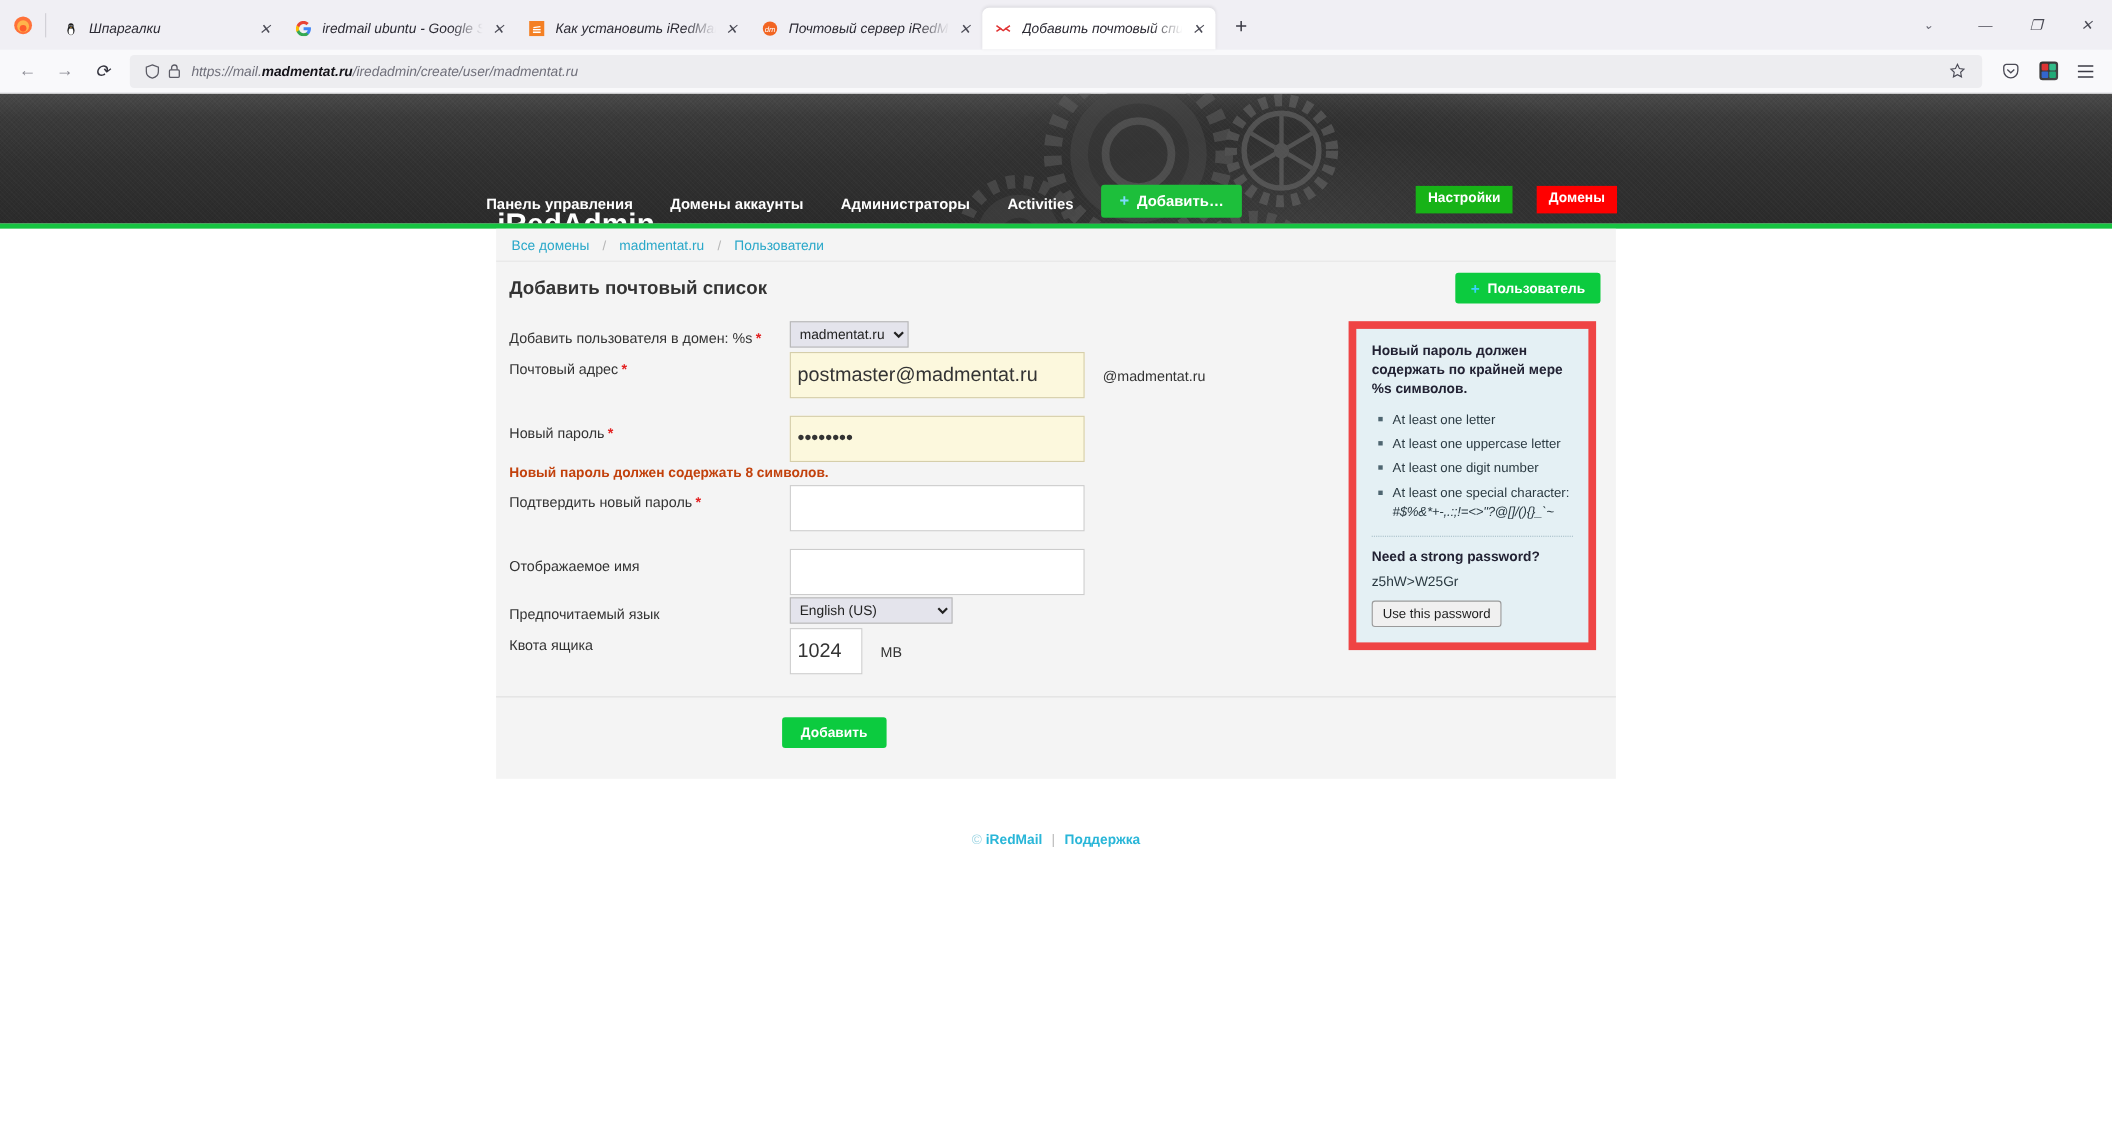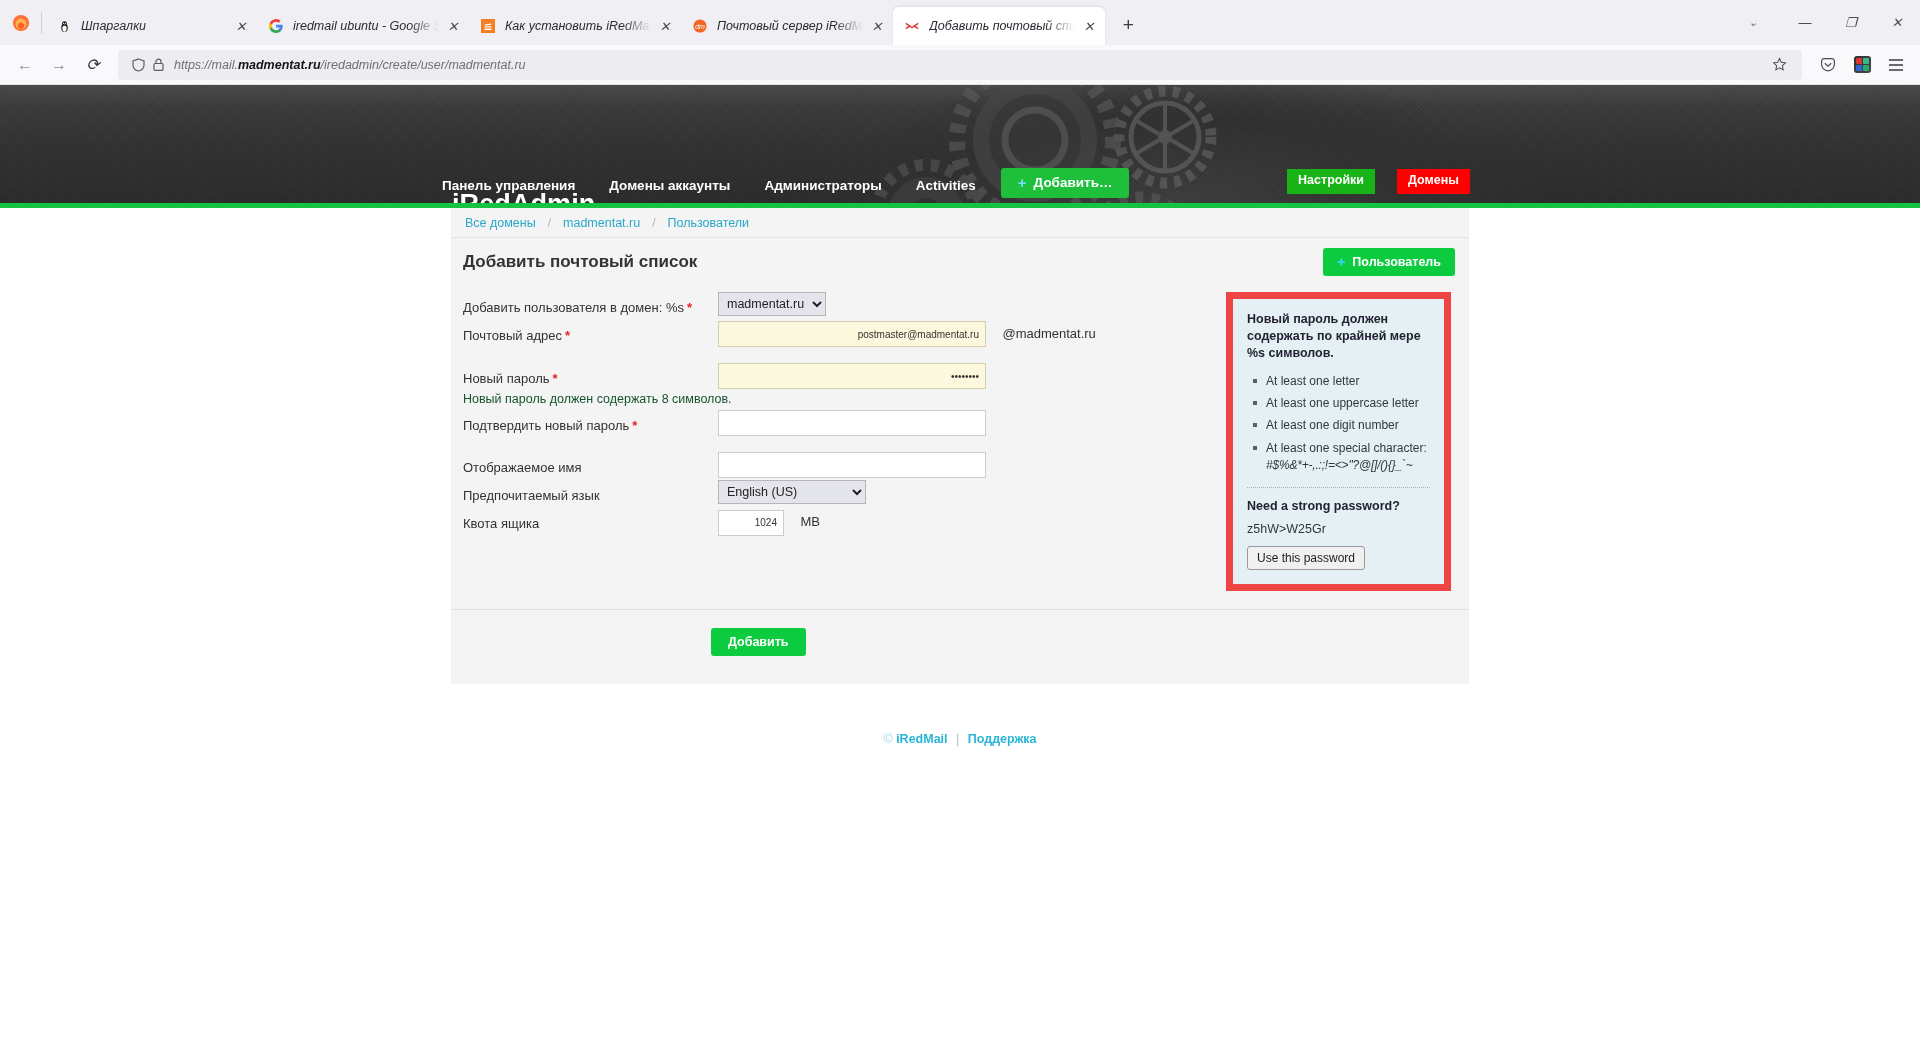--- a/index.html
+++ b/index.html
@@ -183,35 +183,35 @@
   .formwrap { display: flex; padding: 0 12px; gap: 0; }
   .formcol { width: 735px; flex: 0 0 735px; padding-top: 6px; }
   .frow { display: flex; align-items: flex-start; margin-bottom: 2px; }
   .flabel {
     width: 255px; flex: 0 0 255px; font-size: 13px; color: #333;
     padding-top: 7px; line-height: 1.45;
   }
   .req { color: #e32222; font-weight: 700; padding-left: 3px; }
   .fctl { flex: 1 1 auto; }
   input[type=text], input[type=password] {
-    border: 1px solid #cccccc; height: 26px; font-size: 10px;
+    border: 1px solid #cccccc; height: 42px; font-size: 18px;
     padding: 2px 6px; color: #333; font-family: "Liberation Sans", sans-serif;
-    background: #ffffff; outline: none; text-align: right;
+    background: #ffffff; outline: none;
   }
   input.wide { width: 268px; }
   input.yellow { background: #fcf8dd; border-color: #d5ceaa; }
   input.qty { width: 66px; }
   select {
     border: 1px solid #b6b6b6; background: #e4e4ec; height: 24px;
     font-size: 12.5px; font-family: "Liberation Sans", sans-serif; color: #222;
     padding: 1px 4px; outline: none;
   }
   select.lang { width: 148px; }
   .suffix { font-size: 13px; color: #333; padding: 6px 0 0 12px; display: inline-block; }
-  .helptext { font-size: 12.5px; color: #14532d; margin: 3px 0 4px 0; }
+  .helptext { font-size: 12.5px; color: #c2410c; margin: 3px 0 4px 0; font-weight: bold; }
   .mb-gap { height: 14px; }
 
   .sidecol { flex: 1 1 auto; padding-top: 6px; padding-left: 28px; }
   .pwbox {
     background: #e4f0f4; border: 7px solid #ef4444; width: 225px;
     padding: 12px 14px 14px; color: #2d3a40;
   }
   .pwbox h3 { font-size: 12.5px; font-weight: 700; line-height: 1.35; color: #223; }
   .pwbox ul { list-style: none; margin: 11px 0 0 6px; }
   .pwbox li {

